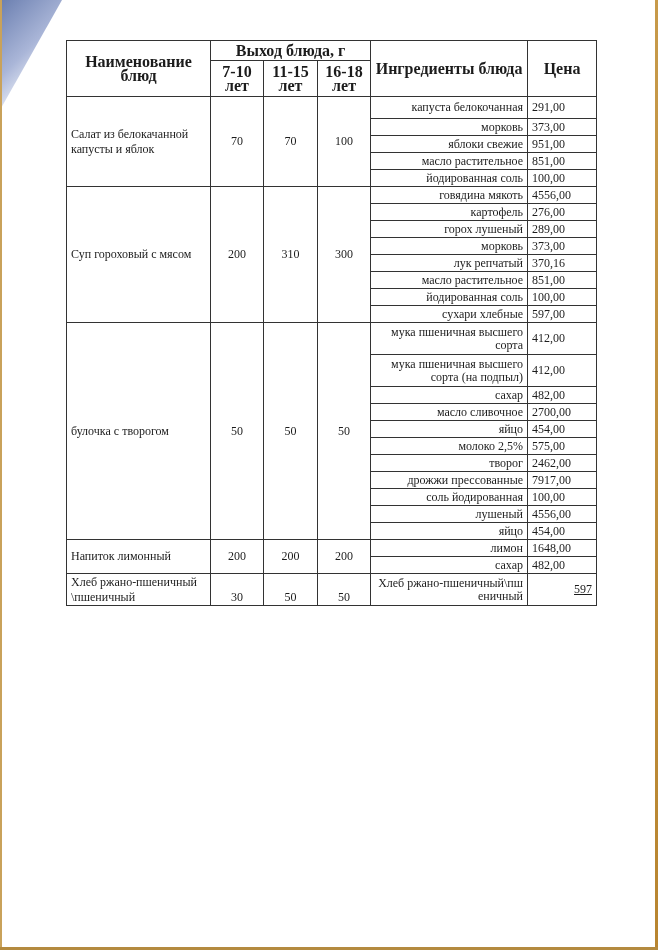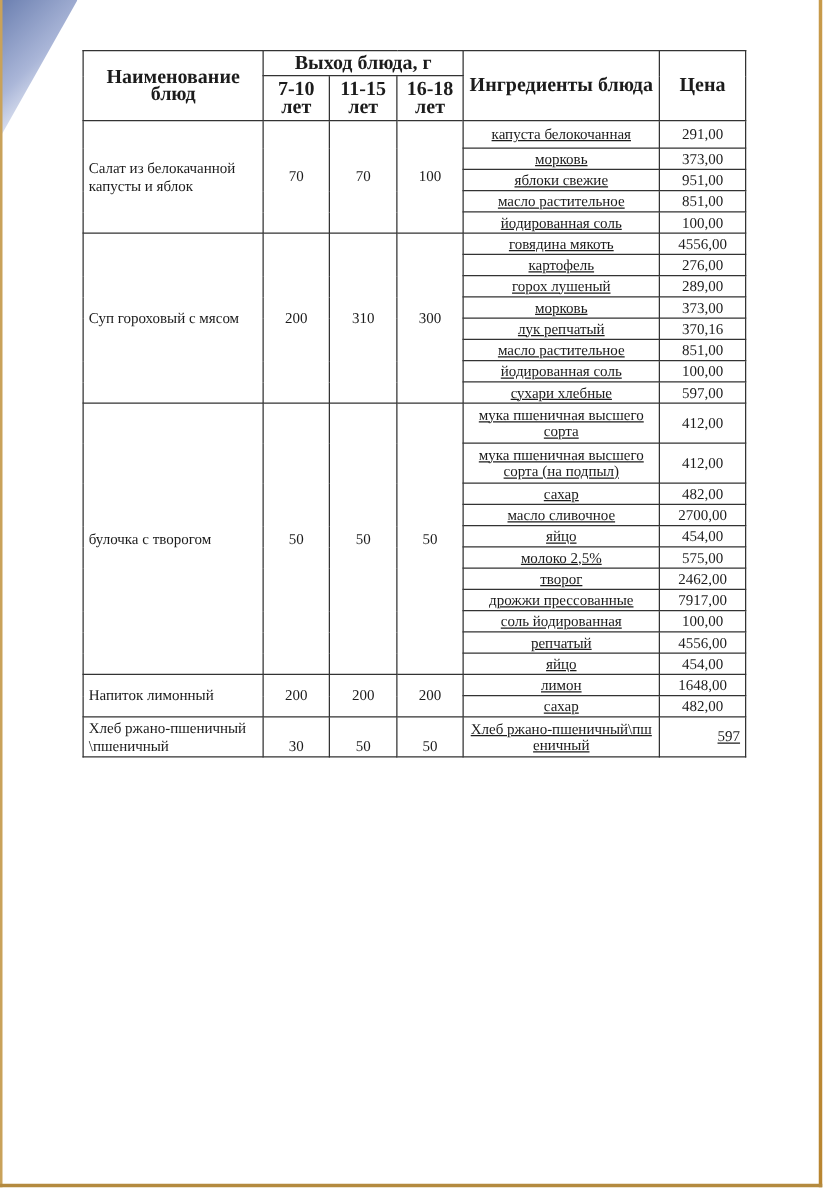--- a/index.html
+++ b/index.html
@@ -21,22 +21,22 @@
     font-size: 12px;
   }
   table.menu td, table.menu th {
     border: 1px solid #333; padding: 0 4px; vertical-align: middle;
   }
   th { font-weight: bold; font-size: 16px; text-align: center; line-height: 14px; }
   .h1 { height: 20px; }
   .h2 { height: 36px; }
   .dish { text-align: left; }
   .num { text-align: center; }
-  .ing { text-align: center; line-height: 13px; text-decoration: underline; }
-  .price { text-align: center; padding-right: 6px; }
+  .ing { text-align: right; line-height: 13px; }
+  .price { text-align: left; padding-right: 6px; }
   .price-c { text-align: right; text-decoration: underline; }
   tr.r { height: 17px; }
   tr.r2 { height: 32px; }
 </style>
 </head>
 <body>
 
 <div class="curl"></div>
 <div class="page-edge-left"></div>
 <div class="page-edge-right"></div>
@@ -162,21 +162,21 @@
       </tr>
     <tr class="r">
         <td class="ing">дрожжи прессованные</td>
         <td class="price">7917,00</td>
       </tr>
     <tr class="r">
         <td class="ing">соль йодированная</td>
         <td class="price">100,00</td>
       </tr>
     <tr class="r">
-        <td class="ing">репчатый</td>
+        <td class="ing">лушеный</td>
         <td class="price">4556,00</td>
       </tr>
     <tr class="r">
         <td class="ing">яйцо</td>
         <td class="price">454,00</td>
       </tr>
 
     <tr class="r">
       <td rowspan="2" class="dish">Напиток лимонный</td>
       <td rowspan="2" class="num">200</td>

